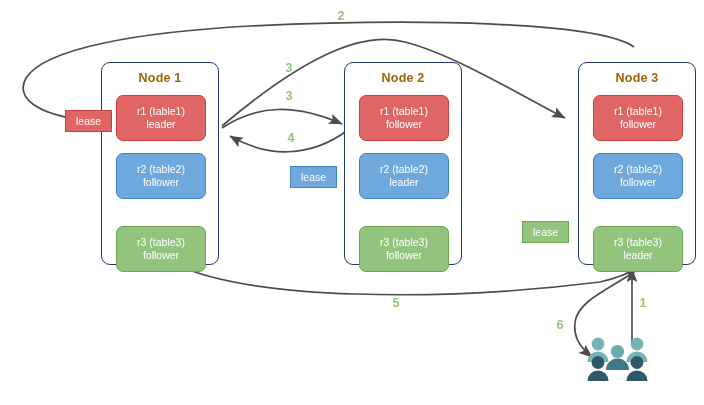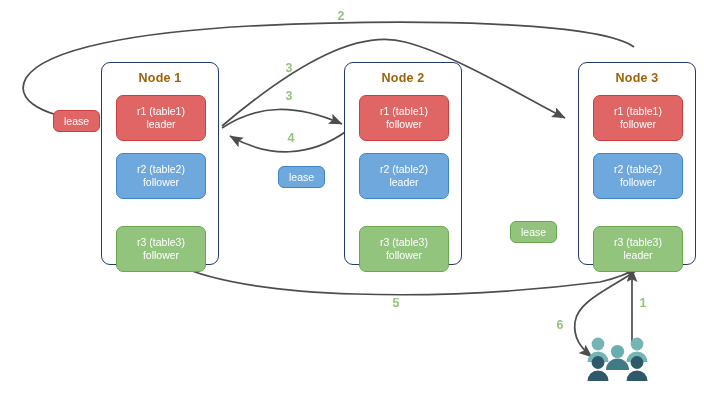--- a/index.html
+++ b/index.html
@@ -20,23 +20,23 @@
   .rep{position:absolute;left:14px;width:90px;height:46px;border-radius:7px;
        box-sizing:border-box;display:flex;flex-direction:column;align-items:center;
        justify-content:center;color:#ffffff;font-size:10.5px;line-height:1.25;
        text-align:right;}
   .rep.r1{background:#e06666;border:1.4px solid #cc3f3f;}
   .rep.r2{background:#6fa8dc;border:1.4px solid #3d85c6;}
   .rep.r3{background:#93c47d;border:1.4px solid #6aa84f;margin-top:16px;}
   .rep span{display:block;}
 
   
-  .lease{position:absolute;height:22px;border-radius:6px;box-sizing:border-box;
+  .lease{position:absolute;height:22px;border-radius:0;box-sizing:border-box;
          display:flex;align-items:center;justify-content:center;color:#ffffff;
-         font-size:10.5px;padding:4px 10px;}
+         font-size:10.5px;padding:4px 10px;margin-left:12px;}
   .lease.red{background:#e06666;border:1.4px solid #cc3f3f;}
   .lease.blue{background:#6fa8dc;border:1.4px solid #3d85c6;}
   .lease.green{background:#93c47d;border:1.4px solid #6aa84f;}
 
   
   .step{position:absolute;color:#93c47d;font-size:12.5px;font-weight:bold;
         text-align:center;width:18px;}
 
   
   #clients{position:absolute;left:586px;top:336px;width:64px;height:48px;}

